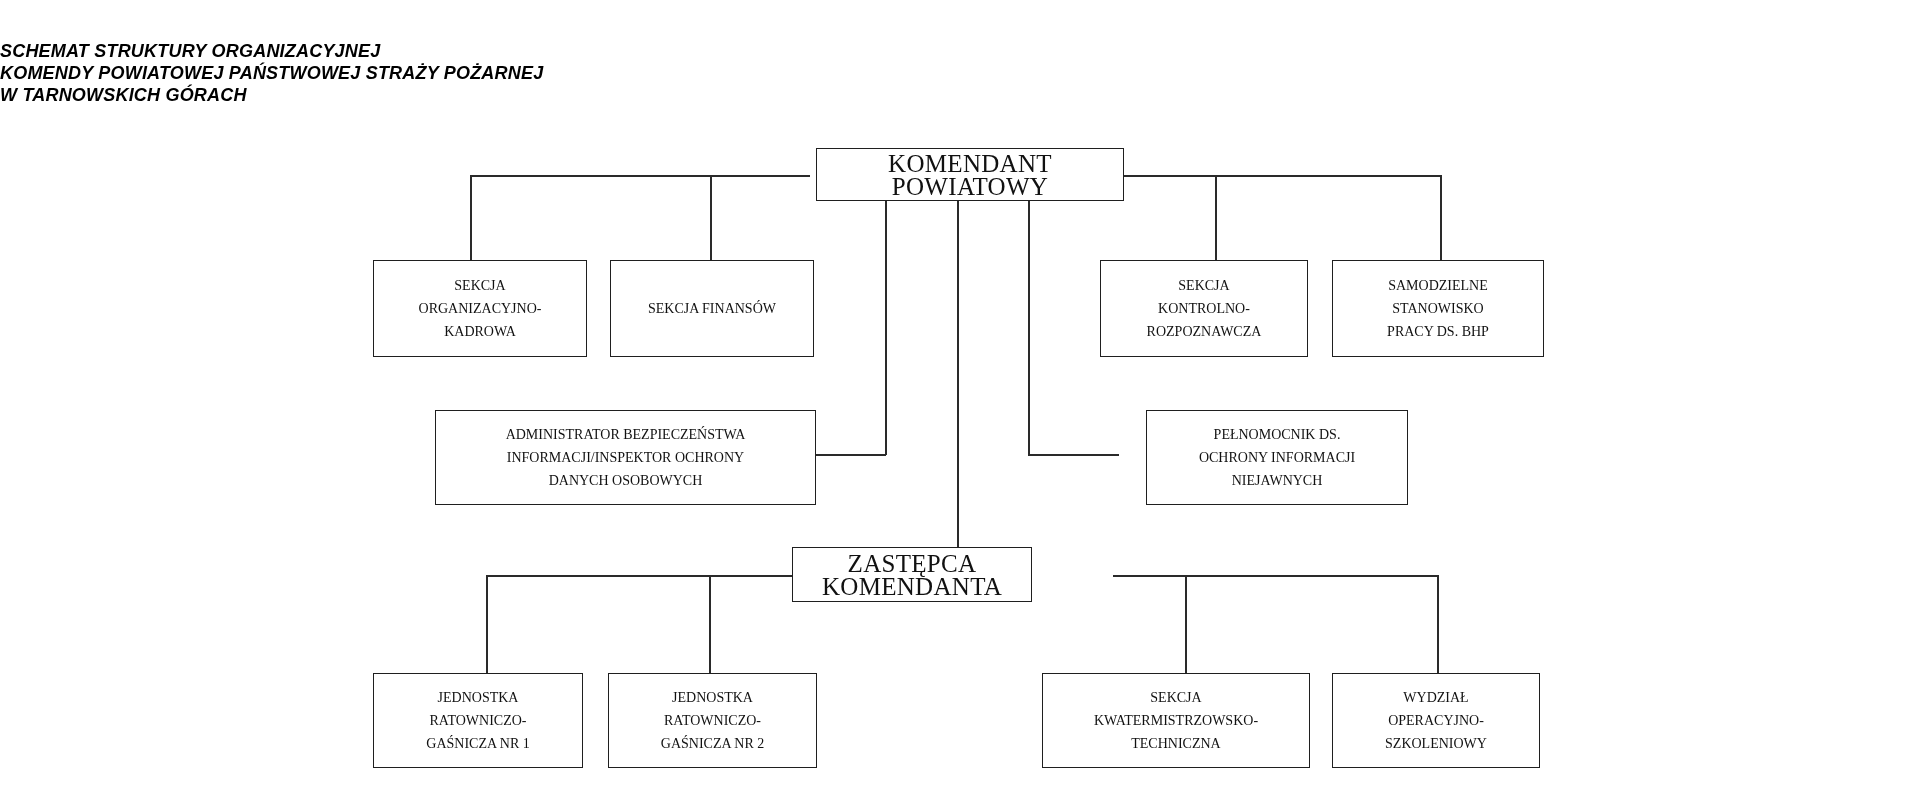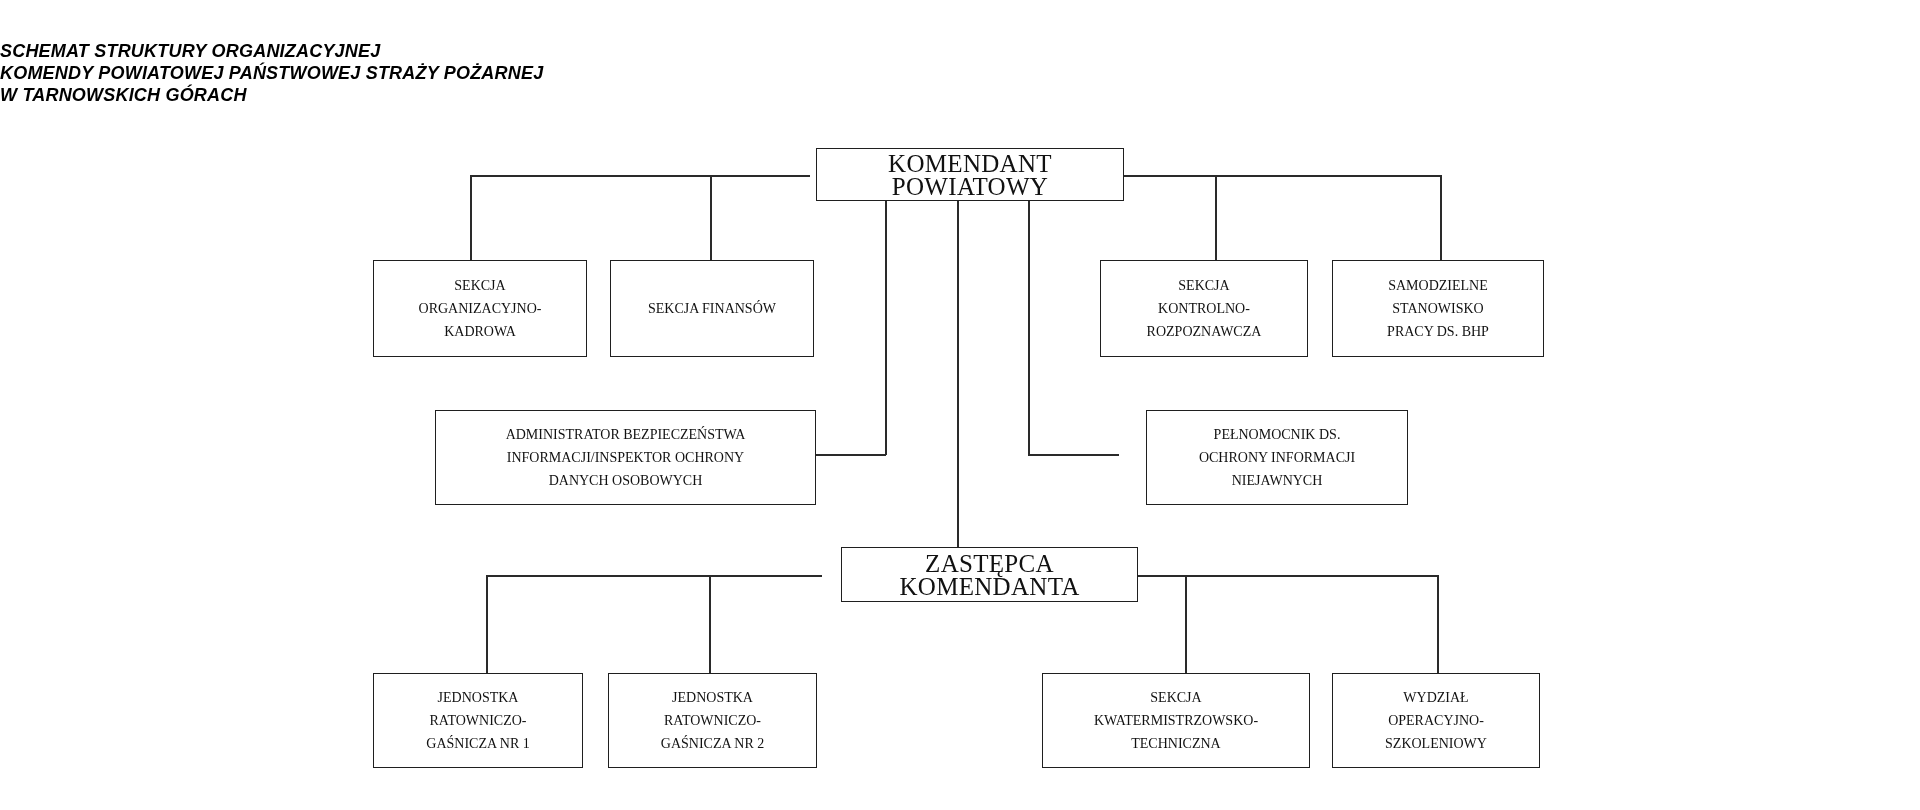--- a/index.html
+++ b/index.html
@@ -119,21 +119,21 @@
 INFORMACJI/INSPEKTOR OCHRONY
 DANYCH OSOBOWYCH</span>
   </div>
 
   <div class="node" style="left:1118px; top:410px; width:262px; height:95px;margin-left:28px;">
     <span>PEŁNOMOCNIK DS.
 OCHRONY INFORMACJI
 NIEJAWNYCH</span>
   </div>
 
-  <div class="node node--bold" style="left:833px; top:547px; width:297px; height:55px;">
+  <div class="node node--bold" style="left:784px; top:547px; width:240px; height:55px;">
     <span>ZASTĘPCA KOMENDANTA</span>
   </div>
 
   <div class="node" style="left:373px; top:673px; width:210px; height:95px;">
     <span>JEDNOSTKA
 RATOWNICZO-
 GAŚNICZA NR 1</span>
   </div>
 
   <div class="node" style="left:608px; top:673px; width:209px; height:95px;">

